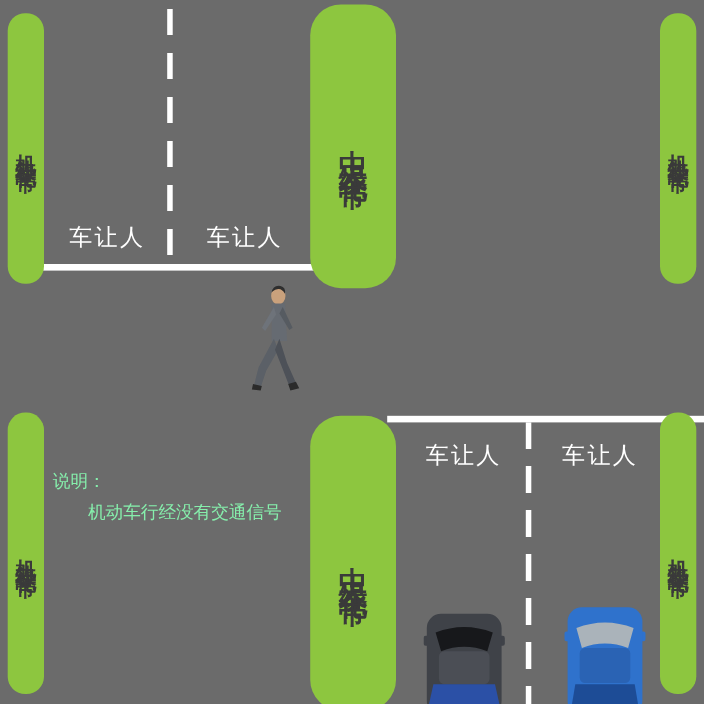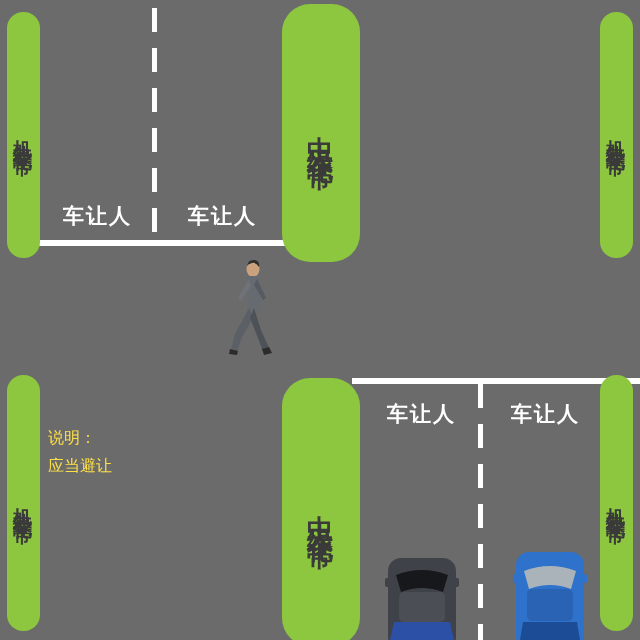--- a/index.html
+++ b/index.html
@@ -10,22 +10,22 @@
   }
   .belt{position:absolute;background:#8dc63f;display:flex;align-items:center;justify-content:center;z-index:2;}
   .belt-side{width:33px;border-radius:16px;}
   .belt-center{width:78px;border-radius:28px;}
   .v-text{writing-mode:vertical-rl;text-orientation:upright;font-weight:bold;color:#3a3a3a;}
   .side-text{font-size:19px;letter-spacing:4px;}
   .center-text{font-size:26px;letter-spacing:7px;}
   .hline{position:absolute;height:6px;background:#ffffff;z-index:1;}
   .dline{position:absolute;width:5px;z-index:1;
     background:repeating-linear-gradient(to bottom,#ffffff 0,#ffffff 24px,transparent 24px,transparent 40px);}
-  .yield{position:absolute;color:#ffffff;font-weight:bold;font-size:21px;letter-spacing:2px;z-index:3;white-space:nowrap;}
-  .note{position:absolute;left:48px;top:424px;width:256px;color:#fde047;font-size:16px;line-height:1.75;z-index:3;}
+  .yield{position:absolute;color:#ffffff;font-weight:normal;font-size:21px;letter-spacing:2px;z-index:3;white-space:nowrap;}
+  .note{position:absolute;left:48px;top:424px;width:256px;color:#86efac;font-size:16px;line-height:1.75;z-index:3;}
   .note .indent{text-indent:32px;}
   .figure{position:absolute;z-index:4;}
 </style>
 </head>
 <body style="background: rgb(107, 107, 107);">
 
 <div class="hline" style="left:34px;top:240px;width:252px;"></div>
 <div class="dline" style="left:152px;top:8px;height:236px;"></div>
 
 <div class="belt belt-side" style="left: 7px; top: 12px; height: 246px; background: rgb(141, 198, 63);">
@@ -64,21 +64,21 @@
 </div>
 <div class="belt belt-side" style="left: 600px; top: 375px; height: 256px; background: rgb(141, 198, 63);">
   <span class="v-text side-text">机非绿化带</span>
 </div>
 
 <div class="yield" style="left:387px;top:400px;">车让人</div>
 <div class="yield" style="left:511px;top:400px;">车让人</div>
 
 <div class="note">
   <div>说明：</div>
-  <div>应当避让</div>
+  <div class="indent">机动车行经没有交通信号</div>
 </div>
 
 <svg class="figure" style="left:385px;top:556px;" width="74" height="84" viewBox="0 0 74 84" aria-hidden="true">
   <rect x="0" y="22" width="6" height="9" rx="2" fill="#3f4248"></rect>
   <rect x="68" y="22" width="6" height="9" rx="2" fill="#3f4248"></rect>
   <rect x="3" y="2" width="68" height="92" rx="13" fill="#3f4248"></rect>
   <path d="M11 19 Q37 9 63 19 L58 36 Q37 28 16 36 Z" fill="#17181b"></path>
   <rect x="14" y="36" width="46" height="30" rx="5" fill="#4b4e55"></rect>
   <path d="M9 66 L65 66 L69 84 L5 84 Z" fill="#2b50a6"></path>
 </svg>

